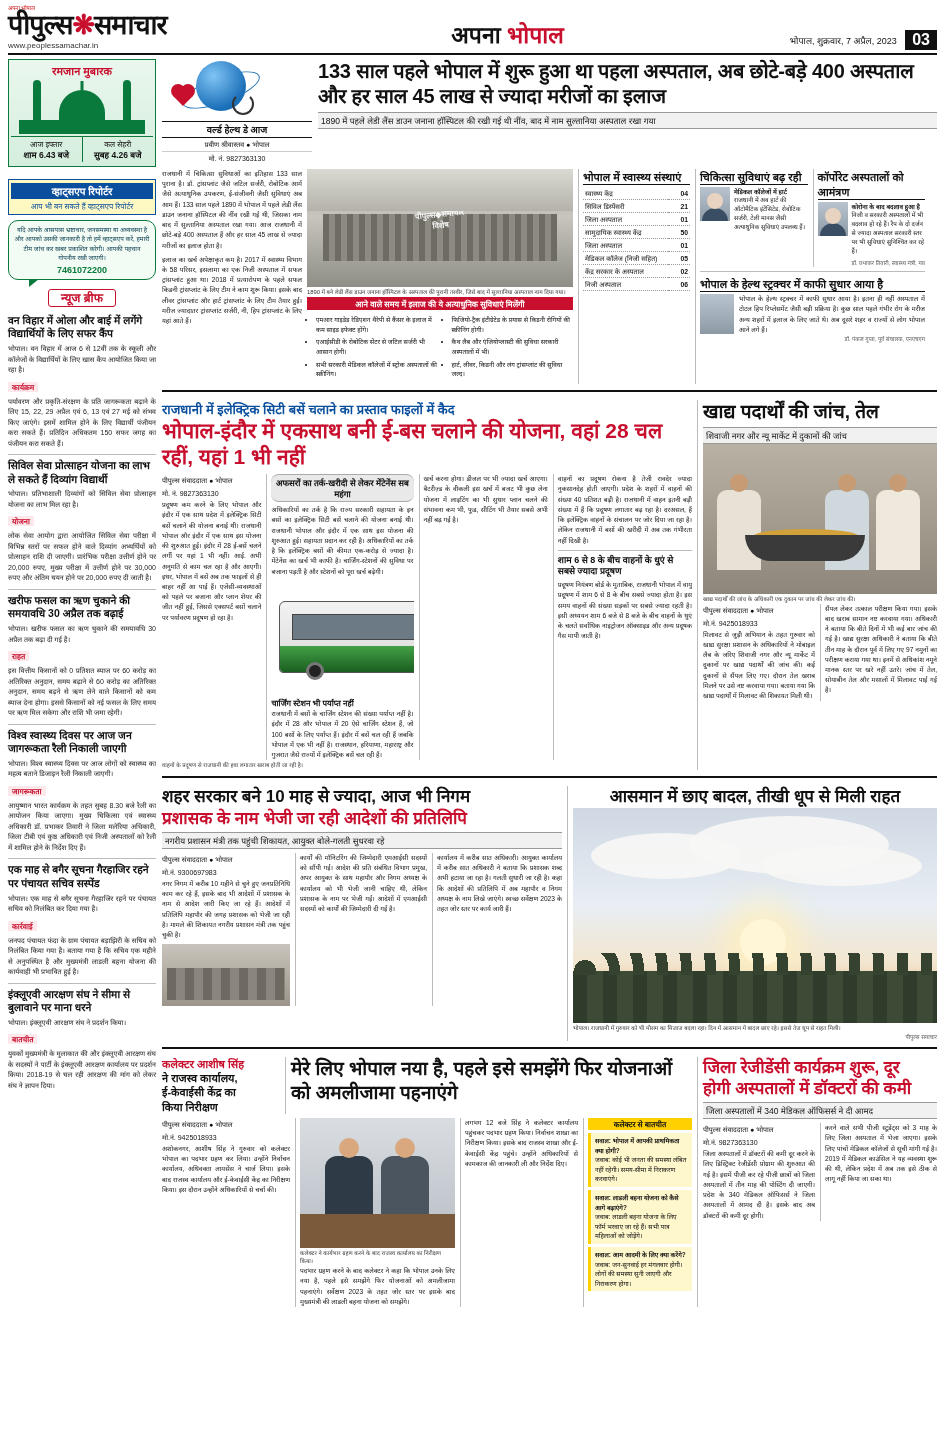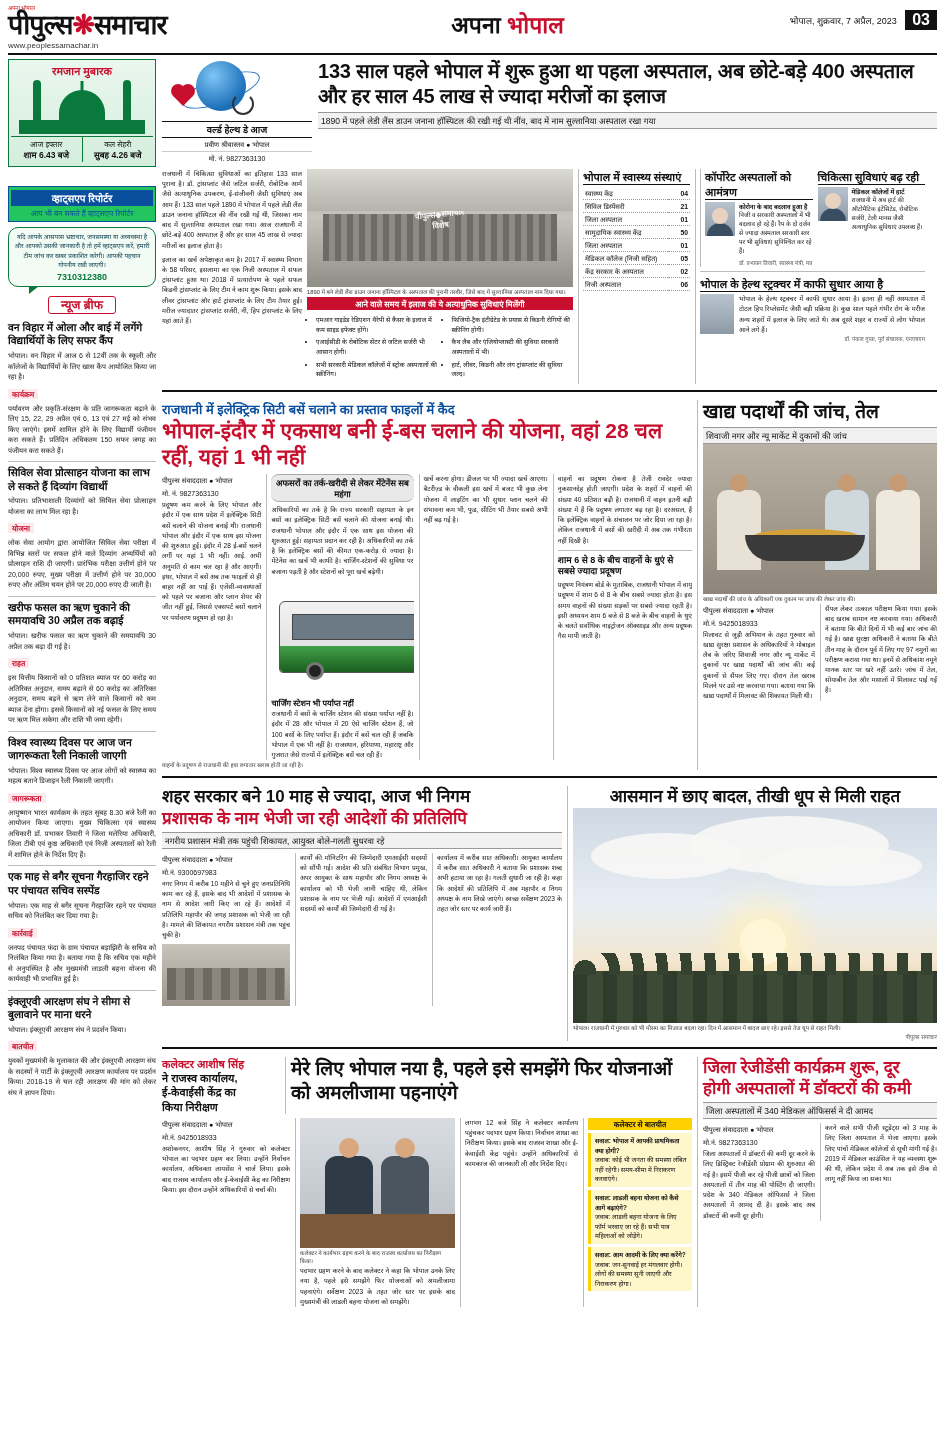--- a/index.html
+++ b/index.html
@@ -8,21 +8,21 @@
     width:945px; height:1445px;
     background:#ffffff;
     font-family:"Liberation Sans", sans-serif;
     color:#111;
     overflow:hidden;
     position:relative;
   }
   .page { width:945px; height:1445px; position:relative; padding:4px 8px 0 8px; }
 
   
-  .masthead { display:flex; align-items:flex-start; border-bottom:2px solid #111; padding-bottom:3px; }
+  .masthead { display:flex; align-items:flex-end; border-bottom:2px solid #111; padding-bottom:3px; }
   .logo-block { width:250px; }
   .logo-main { font-size:27px; font-weight:bold; letter-spacing:-1px; line-height:1; }
   .logo-main .red { color:#c8102e; }
   .logo-url { font-size:8px; color:#333; margin-top:2px; }
   .mast-center { flex:1; text-align:center; padding-top:4px; }
   .mast-center .apna { font-size:23px; font-weight:bold; }
   .mast-center .apna .red { color:#c8102e; }
   .mast-right { width:180px; text-align:right; padding-top:6px; font-size:9px; }
   .mast-right .date { display:inline-block; vertical-align:middle; margin-right:6px; }
   .pagenum { display:inline-block; vertical-align:middle; background:#111; color:#fff; font-size:16px; font-weight:bold; padding:1px 7px; }
@@ -44,21 +44,21 @@
       width:46px; height:30px; background:#0a7a3c; border-radius:46px 46px 0 0; }
   .mosque .dome:after { content:""; position:absolute; left:50%; transform:translateX(-50%); top:-9px; width:3px; height:10px; background:#0a7a3c; }
   .mosque .min-l, .mosque .min-r { position:absolute; bottom:14px; width:8px; height:40px; background:#0a7a3c; border-radius:8px 8px 0 0; }
   .mosque .min-l { left:22px; } .mosque .min-r { right:22px; }
   .mosque .base { position:absolute; left:8px; right:8px; bottom:0; height:14px; background:#0a7a3c; }
   .iftar-row { display:flex; font-size:7.5px; border-top:1px solid #0a7a3c; }
   .iftar-row > div { flex:1; padding:2px 1px; }
   .iftar-row > div + div { border-left:1px solid #0a7a3c; }
   .iftar-row b { display:block; font-size:8.5px; }
 
-  .wa-box { border:1px solid #0a4f9e; background:#22c55e; text-align:center; margin-top:19px; padding:3px 2px; }
+  .wa-box { border:1px solid #0a4f9e; background:#fef9c3; text-align:center; margin-top:12px; padding:3px 2px; }
   .wa-box .t1 { background:#0a4f9e; color:#fff; font-size:10px; font-weight:bold; padding:1px 0; }
   .wa-box .t2 { font-size:7.5px; color:#0a4f9e; padding-top:2px; }
 
   .bubble { position:relative; border:1px solid #0a7a3c; border-radius:10px; background:#f3fbf5; margin-top:5px; padding:4px 5px; }
   .bubble .txt { font-size:6.3px; line-height:1.5; text-align:center; color:#145; }
   .bubble .num { font-size:9px; font-weight:bold; text-align:center; color:#0a7a3c; margin-top:2px; }
   .bubble:after { content:""; position:absolute; left:20px; bottom:-8px; border-top:8px solid #0a7a3c; border-right:10px solid transparent; }
 
   .newsbrief { text-align:center; margin:8px 0 4px; }
   .newsbrief span { border:1px solid #c8102e; color:#c8102e; font-size:12px; font-weight:bold; padding:1px 12px; border-radius:3px; }
@@ -219,21 +219,21 @@
         </div>
       </div>
 
       <div class="wa-box">
         <div class="t1">व्हाट्सएप रिपोर्टर</div>
         <div class="t2">आप भी बन सकते हैं व्हाट्सएप रिपोर्टर</div>
       </div>
 
       <div class="bubble">
         <div class="txt">यदि आपके आसपास भ्रष्टाचार, जनसमस्या या अव्यवस्था है और आपको उसकी जानकारी है तो हमें व्हाट्सएप करें, हमारी टीम जांच कर खबर प्रकाशित करेगी। आपकी पहचान गोपनीय रखी जाएगी।</div>
-        <div class="num">7310312380</div>
+        <div class="num">7461072200</div>
       </div>
 
       <div class="newsbrief">
         <span>न्यूज ब्रीफ</span>
       </div>
 
       <div class="nb-item">
         <div class="nb-head">वन विहार में ओला और बाई में लगेंगे विद्यार्थियों के लिए सफर कैंप</div>
         <div class="nb-sub">भोपाल। वन विहार में आज 6 से 12वीं तक के स्कूली और कॉलेजों के विद्यार्थियों के लिए खास कैंप आयोजित किया जा रहा है।</div>
         <div class="nb-label">कार्यक्रम</div>
@@ -355,40 +355,40 @@
                     <td>निजी अस्पताल</td>
                     <td class="v">06</td>
                   </tr>
             </tbody>
               </table>
           </div>
         </div>
         <div style="width:230px" class="vsep">
           <div style="padding-left:4px">
             <div class="flexrow">
+              <div style="flex:1">
+                <div class="mini-title">चिकित्सा सुविधाएं बढ़ रही</div>
+                <div class="prof">
+                  <div class="av"></div>
+                  <div class="tx">
+                    <div class="nm">मेडिकल कॉलेजों में हार्ट</div>
+                    <div>राजधानी में अब हार्ट की ऑटोमैटिक इंटेंसिटेड, रोबोटिक सर्जरी, टेली मानस जैसी अत्याधुनिक सुविधाएं उपलब्ध हैं।</div>
+                  </div>
+                </div>
+              </div>
               <div style="flex:1;border-left:1px solid #bbb;padding-left:4px">
                 <div class="mini-title">कॉर्पोरेट अस्पतालों को आमंत्रण</div>
                 <div class="prof">
                   <div class="av"></div>
                   <div class="tx">
                     <div class="nm">कोरोना के बाद बदलाव हुआ है</div>
                     <div>निजी व सरकारी अस्पतालों में भी बदलाव हो रहे हैं। रैप के दो दर्जन से ज्यादा अस्पताल सरकारी स्तर पर भी सुविधाएं सुनिश्चित कर रहे हैं।</div>
                   </div>
                 </div>
                 <div class="credit">डॉ. प्रभाकर तिवारी, स्वास्थ्य मंत्री, मप्र</div>
-              </div>
-              <div style="flex:1">
-                <div class="mini-title">चिकित्सा सुविधाएं बढ़ रही</div>
-                <div class="prof">
-                  <div class="av"></div>
-                  <div class="tx">
-                    <div class="nm">मेडिकल कॉलेजों में हार्ट</div>
-                    <div>राजधानी में अब हार्ट की ऑटोमैटिक इंटेंसिटेड, रोबोटिक सर्जरी, टेली मानस जैसी अत्याधुनिक सुविधाएं उपलब्ध हैं।</div>
-                  </div>
-                </div>
               </div>
             </div>
             <hr class="thin">
             <div class="mini-title">भोपाल के हेल्थ स्ट्रक्चर में काफी सुधार आया है</div>
             <div class="flexrow">
               <div class="av" style="width:34px;height:40px;background:linear-gradient(#b9c4cf,#8d9aa6);position:relative"></div>
               <div class="txtcol" style="flex:1">भोपाल के हेल्थ स्ट्रक्चर में काफी सुधार आया है। इतना ही नहीं अस्पताल में टोटल हिप रिप्लेसमेंट जैसी बड़ी प्रक्रिया है। कुछ साल पहले गंभीर रोग के मरीज अन्य शहरों में इलाज के लिए जाते थे। अब दूसरे शहर व राज्यों से लोग भोपाल आने लगे हैं।</div>
             </div>
             <div class="credit">डॉ. पंकज गुप्ता, पूर्व संचालक, एनएचएम</div>
           </div>

